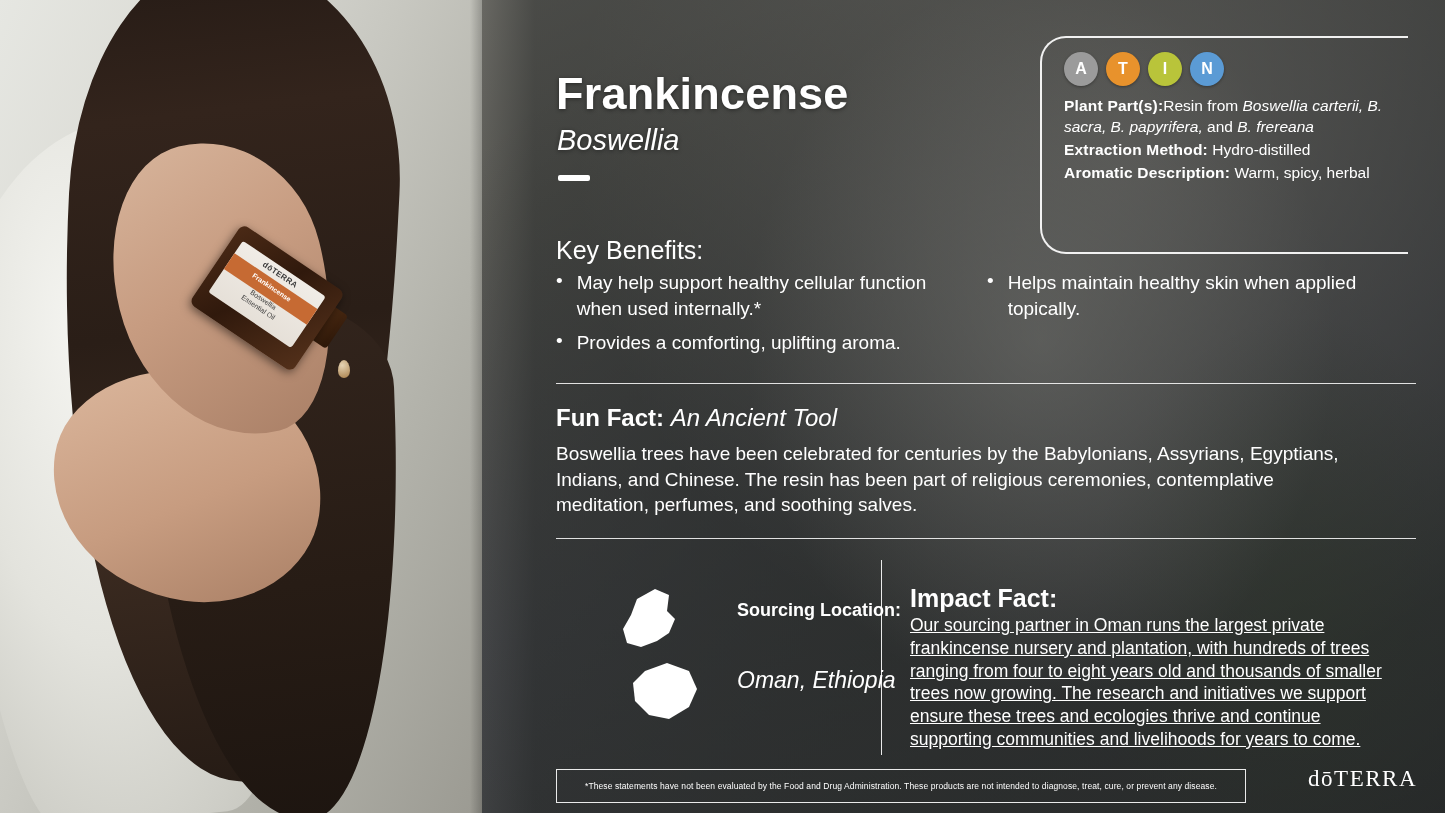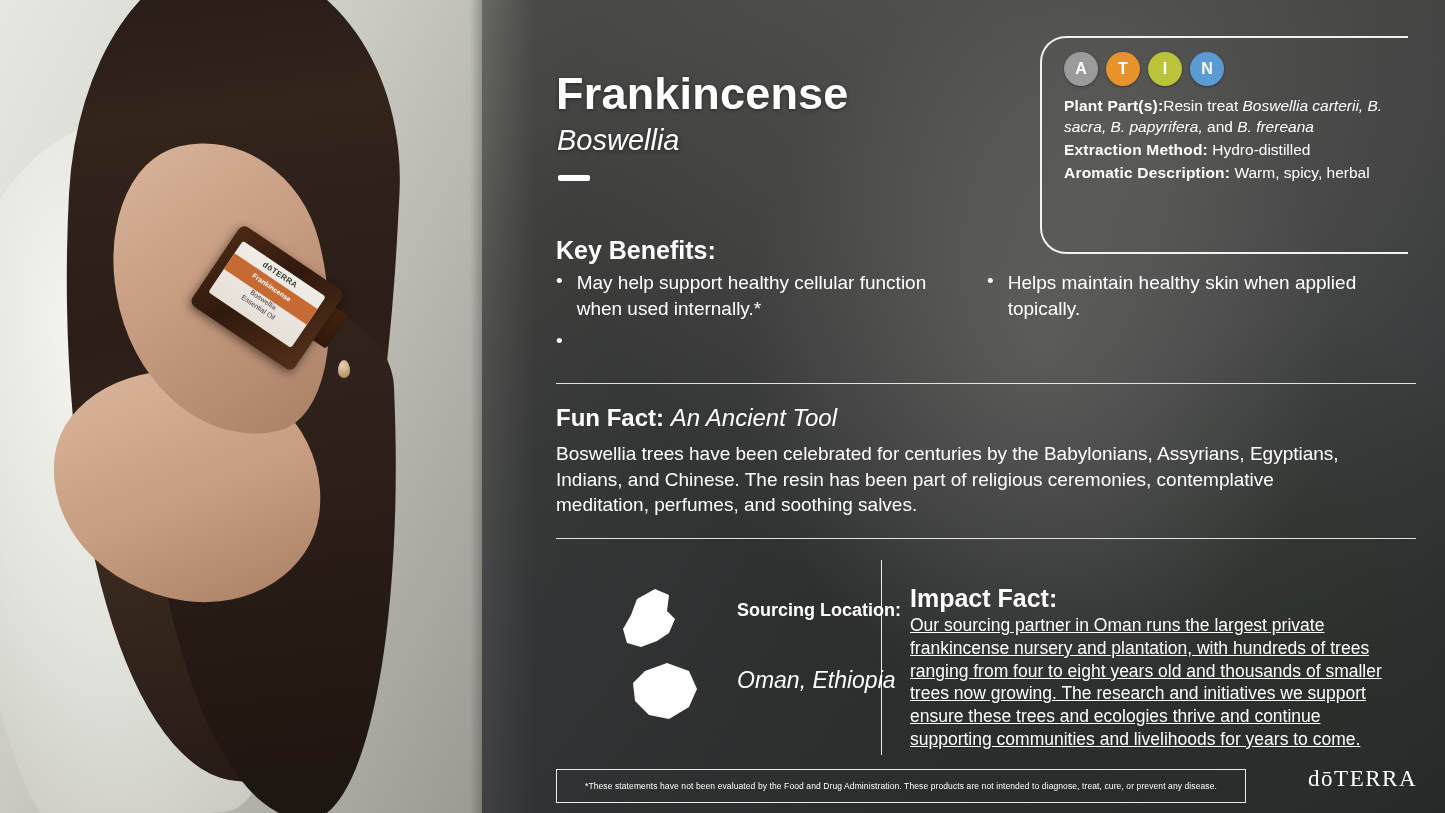--- a/index.html
+++ b/index.html
@@ -147,21 +147,21 @@
     color: #ffffff; font-weight: bold; font-size: 16px;
     box-shadow: 0 1px 3px rgba(0,0,0,.35);
   }
   .info-line { font-size: 15.5px; line-height: 1.35; margin-bottom: 2px; }
   .info-line b { font-weight: bold; letter-spacing: .2px; }
   .info-line i { font-style: italic; }
 
   
   .kb-head {
     position: absolute; left: 74px; top: 236px;
-    font-size: 25px; font-weight: bold;
+    font-size: 25px; font-weight: normal;
   }
   .kb-col-a { position: absolute; left: 74px; top: 270px; width: 400px; }
   .kb-col-b { position: absolute; left: 505px; top: 270px; width: 400px; }
   .kb-item { display: flex; gap: 14px; font-size: 19px; line-height: 1.35; margin-bottom: 9px; }
   .kb-bullet { line-height: 1.2; font-size: 19px; }
 
   .rule { position: absolute; left: 74px; width: 860px; height: 1px; background: rgba(255,255,255,.85); }
   .rule-1 { top: 383px; }
   .rule-2 { top: 538px; }
 
@@ -258,21 +258,21 @@
         </div>
         <div class="badge" style="background:#b9c43a">
           <span>I</span>
         </div>
         <div class="badge" style="background:#5b9bd5">
           <span>N</span>
         </div>
       </div>
 
       <div class="info-line">
-        <b>Plant Part(s):</b><span>Resin treat </span><i>Boswellia carterii, B. sacra, B. papyrifera,</i><span> and </span><i>B. frereana</i>
+        <b>Plant Part(s):</b><span>Resin from </span><i>Boswellia carterii, B. sacra, B. papyrifera,</i><span> and </span><i>B. frereana</i>
       </div>
 
       <div class="info-line">
         <b>Extraction Method:</b>
         <span>Hydro-distilled</span>
       </div>
 
       <div class="info-line">
         <b>Aromatic Description:</b>
         <span>Warm, spicy, herbal</span>
@@ -281,20 +281,21 @@
 
     <div class="kb-head">Key Benefits:</div>
 
     <div class="kb-col-a">
       <div class="kb-item">
         <span class="kb-bullet">•</span>
         <span class="kb-text">May help support healthy cellular function when used internally.*</span>
       </div>
       <div class="kb-item">
         <span class="kb-bullet">•</span>
+        <span class="kb-text">Provides a comforting, uplifting aroma.</span>
       </div>
     </div>
 
     <div class="kb-col-b">
       <div class="kb-item">
         <span class="kb-bullet">•</span>
         <span class="kb-text">Helps maintain healthy skin when applied topically.</span>
       </div>
     </div>
 

